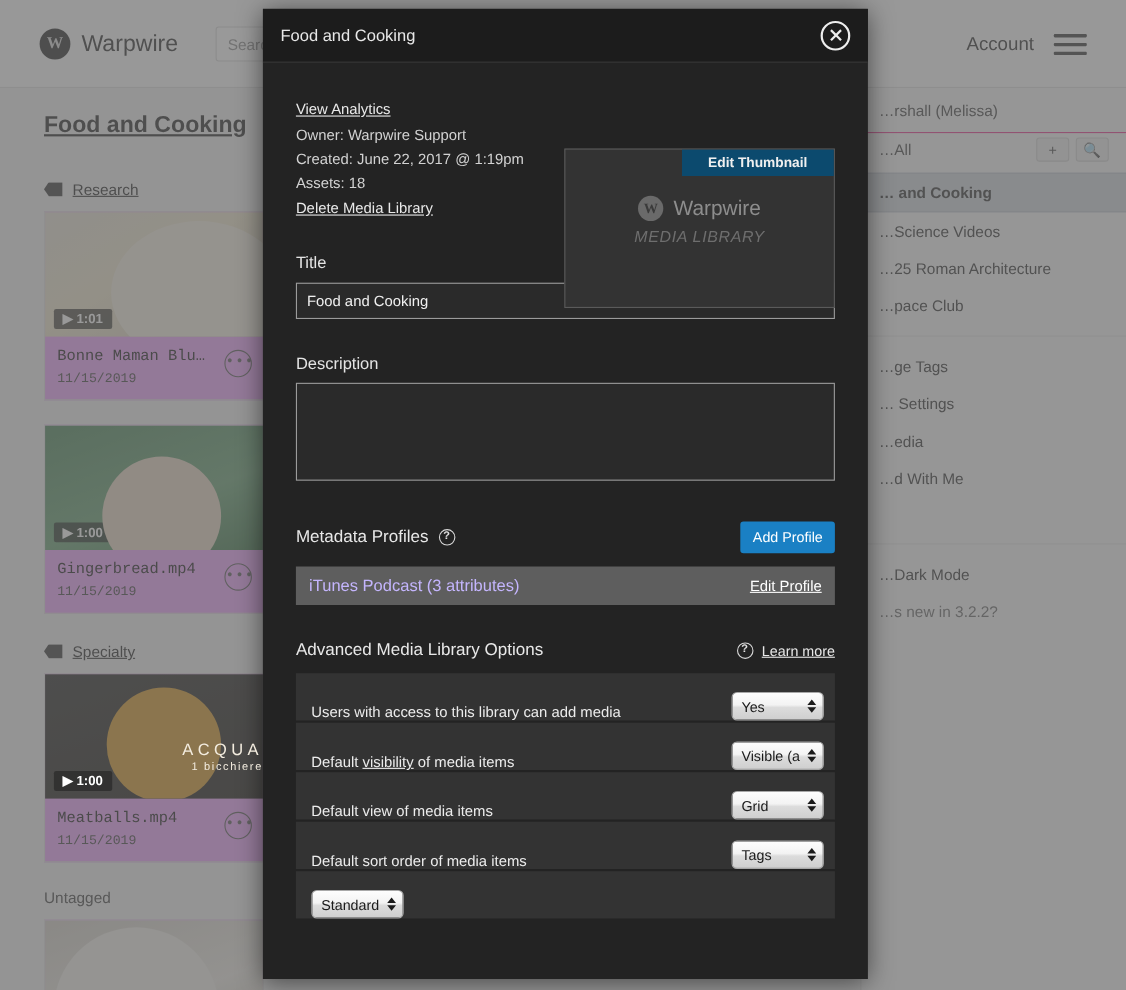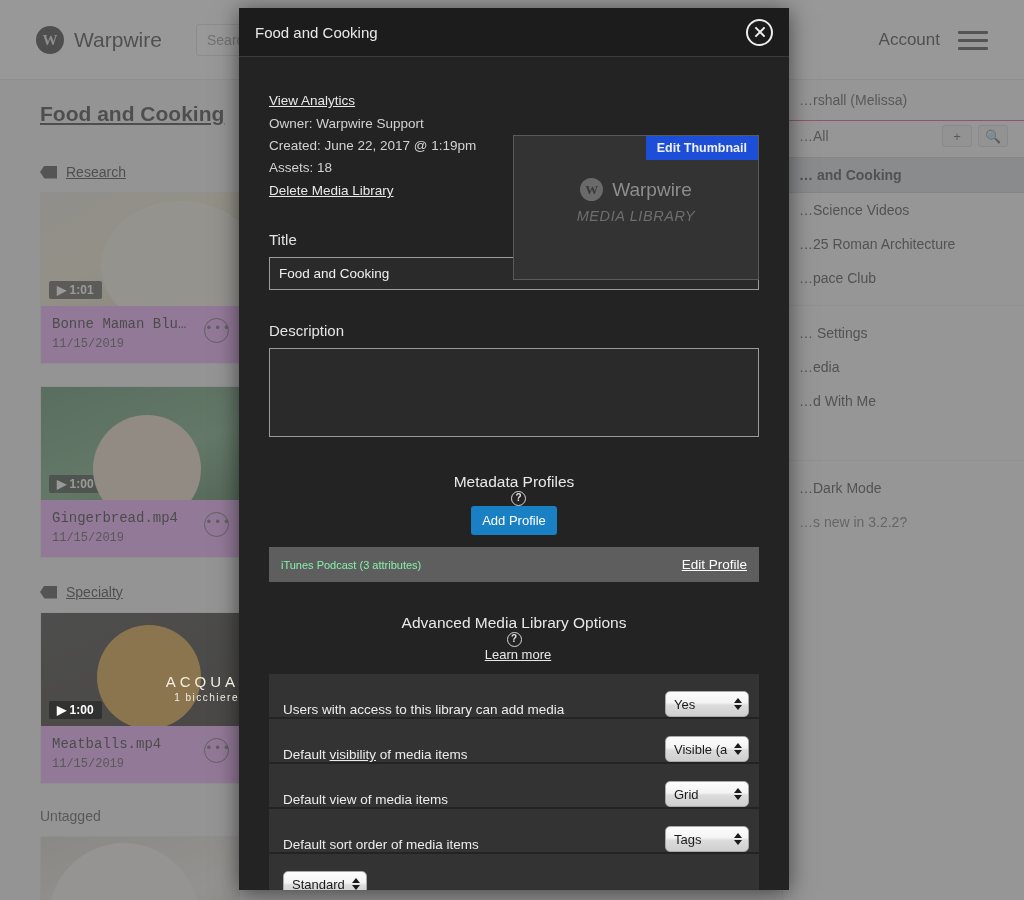--- a/index.html
+++ b/index.html
@@ -129,22 +129,22 @@
   .meta-block { width: 258px; }
   .meta-link { font-size: 13.5px; color: #e9e9e9; text-decoration: underline; display: inline-block; margin-bottom: 5px; cursor: pointer; }
   .meta-line { font-size: 13.5px; color: #d2d2d2; line-height: 22px; }
   .meta-del { font-size: 13.5px; color: #e9e9e9; text-decoration: underline; display: inline-block; margin-top: 4px; cursor: pointer; }
 
   .thumb {
     position: absolute; right: 30px; top: 78px; width: 246px; height: 145px;
     background: #333333; border: 1px solid #5a5a5a;
   }
   .thumb-edit {
-    position: absolute; right: 0; top: 0; background: #1d4ed8; color: #f0f0f0;
-    font-size: 12.5px; font-weight: bold; padding: 5px 11px; cursor: pointer;
+    position: absolute; right: 0; top: 0; background: #0c4a6e; color: #f0f0f0;
+    font-size: 12.5px; font-weight: bold; padding: 5px 24px; cursor: pointer;
   }
   .thumb-logo {
     position: absolute; left: 0; right: 0; top: 42px; text-align: center;
   }
   .tl-row { display: flex; align-items: center; justify-content: center; gap: 9px; }
   .tl-mark {
     width: 23px; height: 23px; border-radius: 50%; background: #6a6a6a; color: #3a3a3a;
     font-size: 13px; font-weight: bold; display: flex; align-items: center; justify-content: center;
     font-family: "Liberation Serif", serif;
   }
@@ -156,42 +156,42 @@
     width: 100%; height: 33px; background: #2a2a2a; border: 1px solid #9b9b9b;
     color: #f0f0f0; font-size: 13.5px; padding: 0 9px;
     font-family: "Liberation Sans", sans-serif;
   }
   .fld-area {
     width: 100%; height: 89px; background: #2a2a2a; border: 1px solid #9b9b9b;
     color: #f0f0f0; font-size: 13.5px; padding: 7px 9px; resize: none;
     font-family: "Liberation Sans", sans-serif;
   }
 
-  .sec-head { display: flex; align-items: center; margin: 32px 0 12px; flex-direction: column; }
+  .sec-head { display: flex; align-items: center; margin: 32px 0 12px; }
   .sec-title { font-size: 15.5px; color: #e8e8e8; }
   .qmark {
     width: 15px; height: 15px; border: 1.4px solid #d8d8d8; border-radius: 50%;
     color: #e2e2e2; font-size: 10px; line-height: 12px; text-align: center;
     margin-left: 9px; font-weight: bold; flex: none; cursor: pointer;
   }
   .spacer { flex: 1; }
   .btn-blue {
     background: #1a80c4; color: #fff; font-size: 13px; border: none;
     padding: 7px 11px; border-radius: 3px; cursor: pointer;
     font-family: "Liberation Sans", sans-serif;
   }
   .learn {
     font-size: 13px; color: #e8e8e8; text-decoration: underline; margin-left: 8px; cursor: pointer;
   }
 
   .prof-row {
     background: #5e5e5e; height: 35px; display: flex; align-items: center;
     padding: 0 12px;
   }
-  .prof-name { font-size: 11px; color: #86efac; flex: 1; }
+  .prof-name { font-size: 15px; color: #c4b5fd; flex: 1; }
   .prof-edit { font-size: 13.5px; color: #fff; text-decoration: underline; cursor: pointer; }
 
   .opt-list { display: flex; flex-direction: column; gap: 2px; }
   .opt-row {
     background: #333333; height: 43px; display: flex; align-items: flex-end;
     padding: 0 10px 0 14px;
   }
   .opt-label { font-size: 13.5px; color: #ececec; flex: 1; }
   .opt-label u { text-decoration: underline; }
   .sel-wrap { position: relative; width: 84px; height: 26px; flex: none; }
@@ -303,20 +303,21 @@
         <div class="mini-btns">
           <div class="mini-btn">+</div>
           <div class="mini-btn">🔍</div>
         </div>
       </div>
       <div class="side-item sel">… and Cooking</div>
       <div class="side-item">…Science Videos</div>
       <div class="side-item">…25 Roman Architecture</div>
       <div class="side-item">…pace Club</div>
       <div class="side-sep"></div>
+      <div class="side-link">…ge Tags</div>
       <div class="side-link">… Settings</div>
       <div class="side-link">…edia</div>
       <div class="side-link">…d With Me</div>
       <div class="side-sep" style="margin:42px 0 10px"></div>
       <div class="side-link">…Dark Mode</div>
       <div class="side-link dim">…s new in 3.2.2?</div>
     </div>
 
     <div class="overlay"></div>
   </div>

